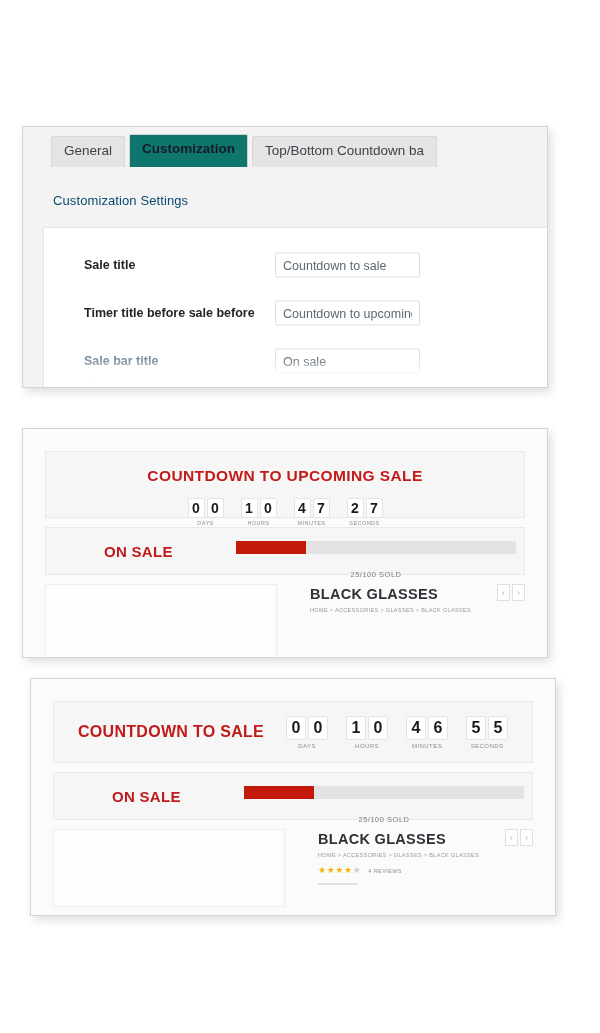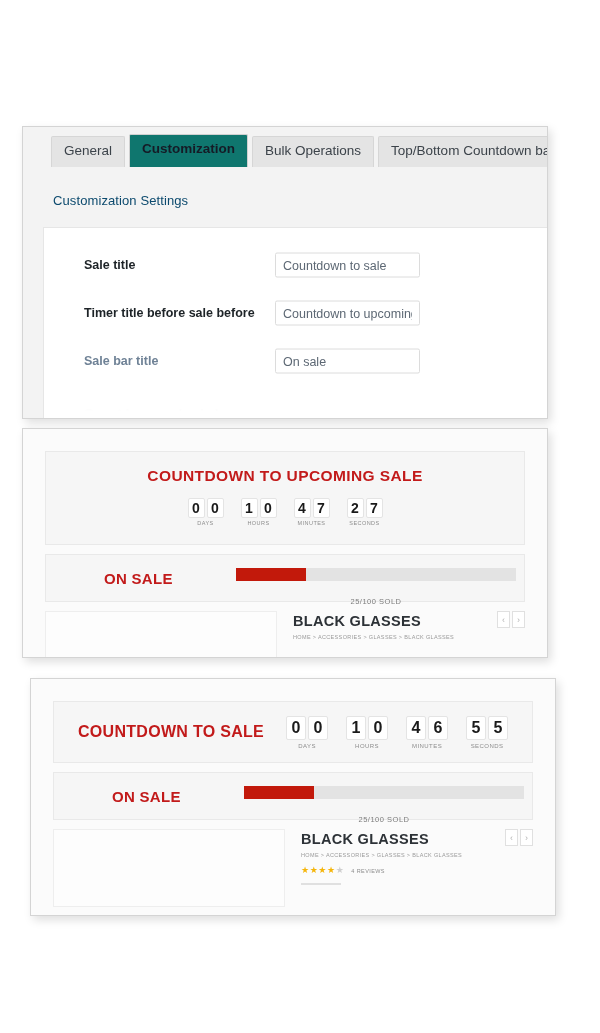--- a/index.html
+++ b/index.html
@@ -24,21 +24,21 @@
     box-shadow: 3px 4px 9px rgba(0,0,0,0.13);
     overflow: hidden;
     box-sizing: border-box;
   }
 
   
   #panel-settings {
     left: 22px;
     top: 126px;
     width: 526px;
-    height: 293px;
+    height: 262px;
     background: #f3f3f3;
   }
   .tabbar {
     position: absolute;
     left: 0; top: 0;
     height: 40px;
     width: 100%;
     display: flex;
     align-items: flex-end;
     padding-left: 28px;
@@ -167,21 +167,21 @@
   }
 
   .bar-box {
     background: #f6f6f6;
     border: 1px solid #e9e9e9;
     box-sizing: border-box;
   }
 
   
   .cd-stacked {
-    height: 94px;
+    height: 67px;
     position: relative;
   }
   .cd-stacked .cd-title {
     position: absolute;
     top: 15px;
     left: 0; right: 0;
     text-align: center;
     color: #c21a1a;
     font-size: 15.5px;
     font-weight: bold;
@@ -290,21 +290,21 @@
   }
   .product-thumb {
     width: 232px;
     height: 78px;
     background: #fdfdfd;
     border: 1px solid #eeeeee;
     box-sizing: border-box;
     flex: none;
   }
   .product-info {
-    margin-left: 16px;
+    margin-left: 33px;
     padding-top: 2px;
     flex: 1;
     position: relative;
   }
   .product-title {
     font-size: 14.5px;
     font-weight: bold;
     color: #2d3237;
     letter-spacing: .3px;
   }
@@ -351,21 +351,20 @@
   }
 </style>
 </head>
 <body>
 
 <div class="panel" id="panel-settings">
 
   <div class="tabbar">
     <div class="tab">General</div>
     <div class="tab active">Customization</div>
-    <div class="tab">Bulk Operations</div>
     <div class="tab">Top/Bottom Countdown ba</div>
   </div>
 
   <div class="settings-body">
     <div class="settings-heading">Customization Settings</div>
 
     <div class="settings-card">
 
       <div class="field-row" style="top:22px;">
         <span class="field-label">Sale title</span>

